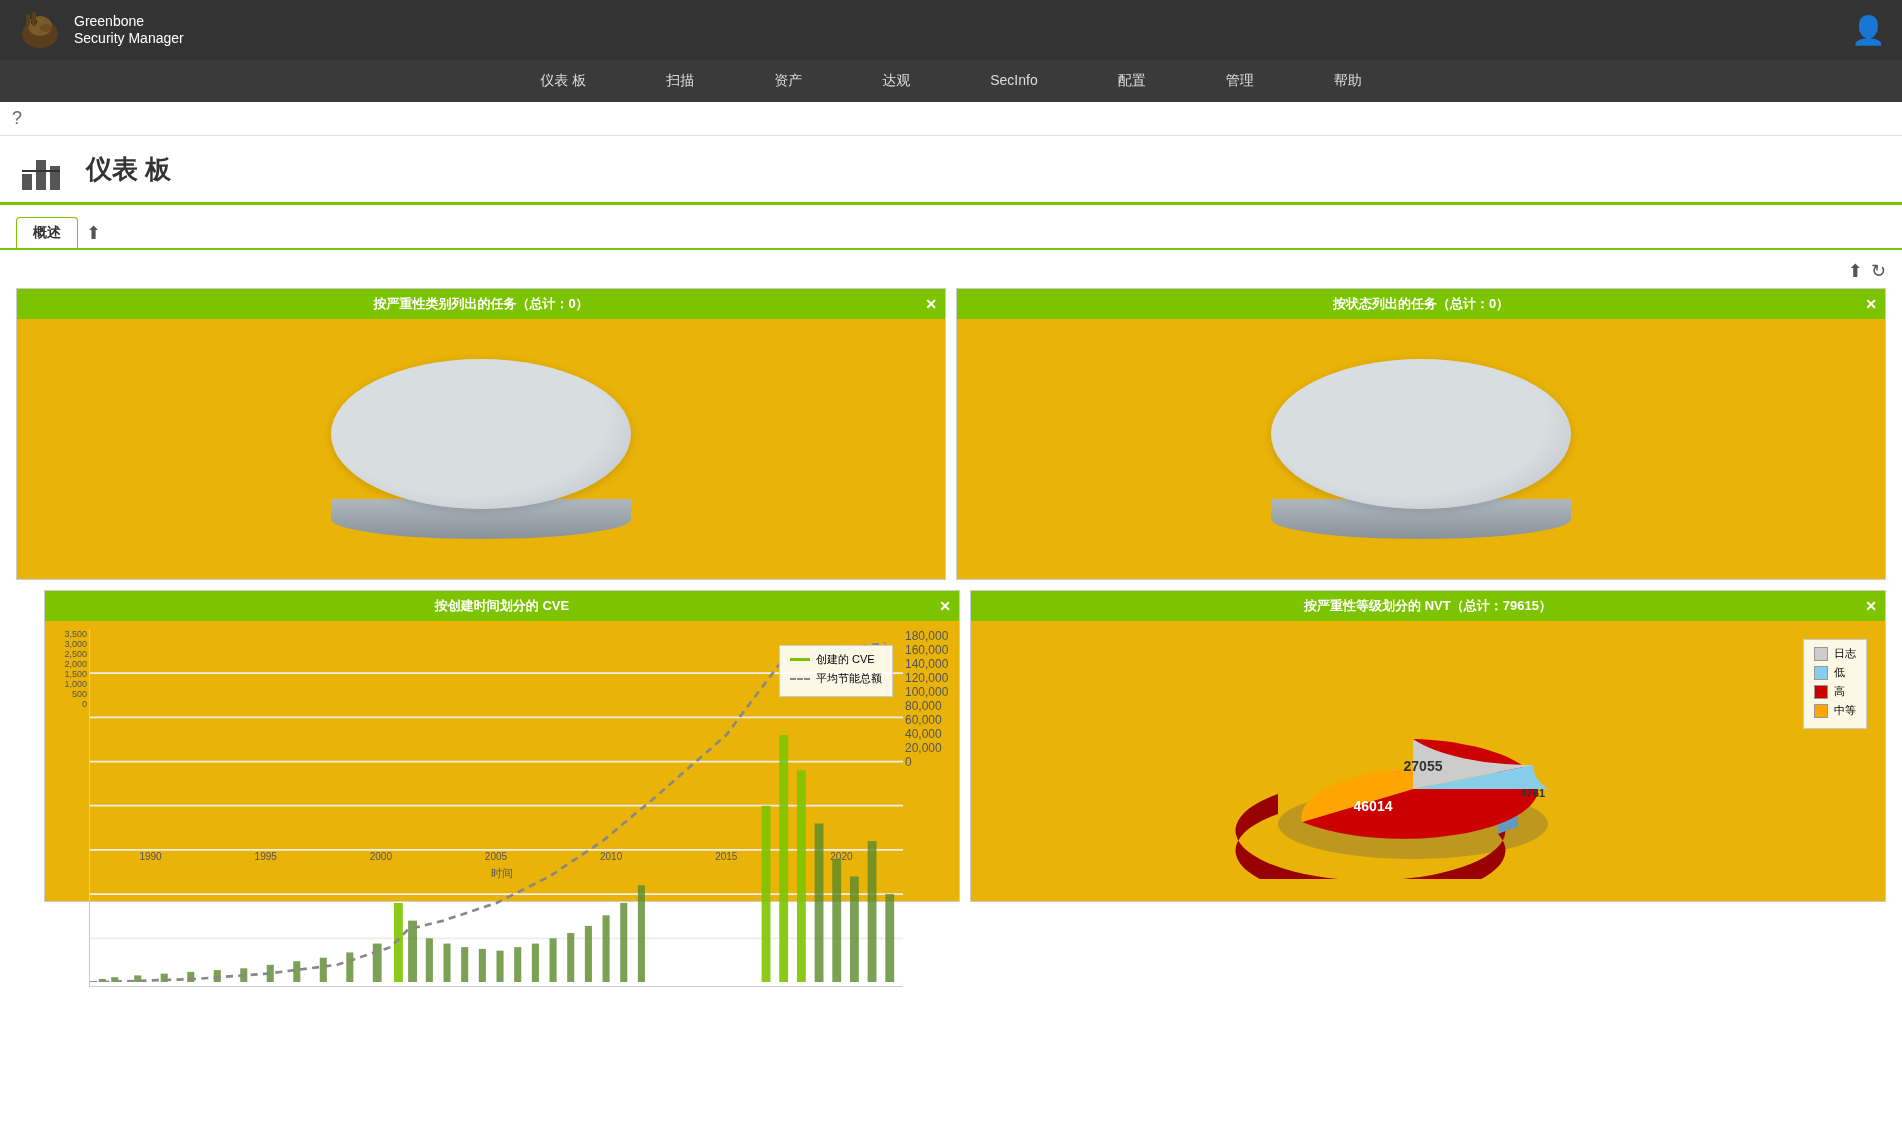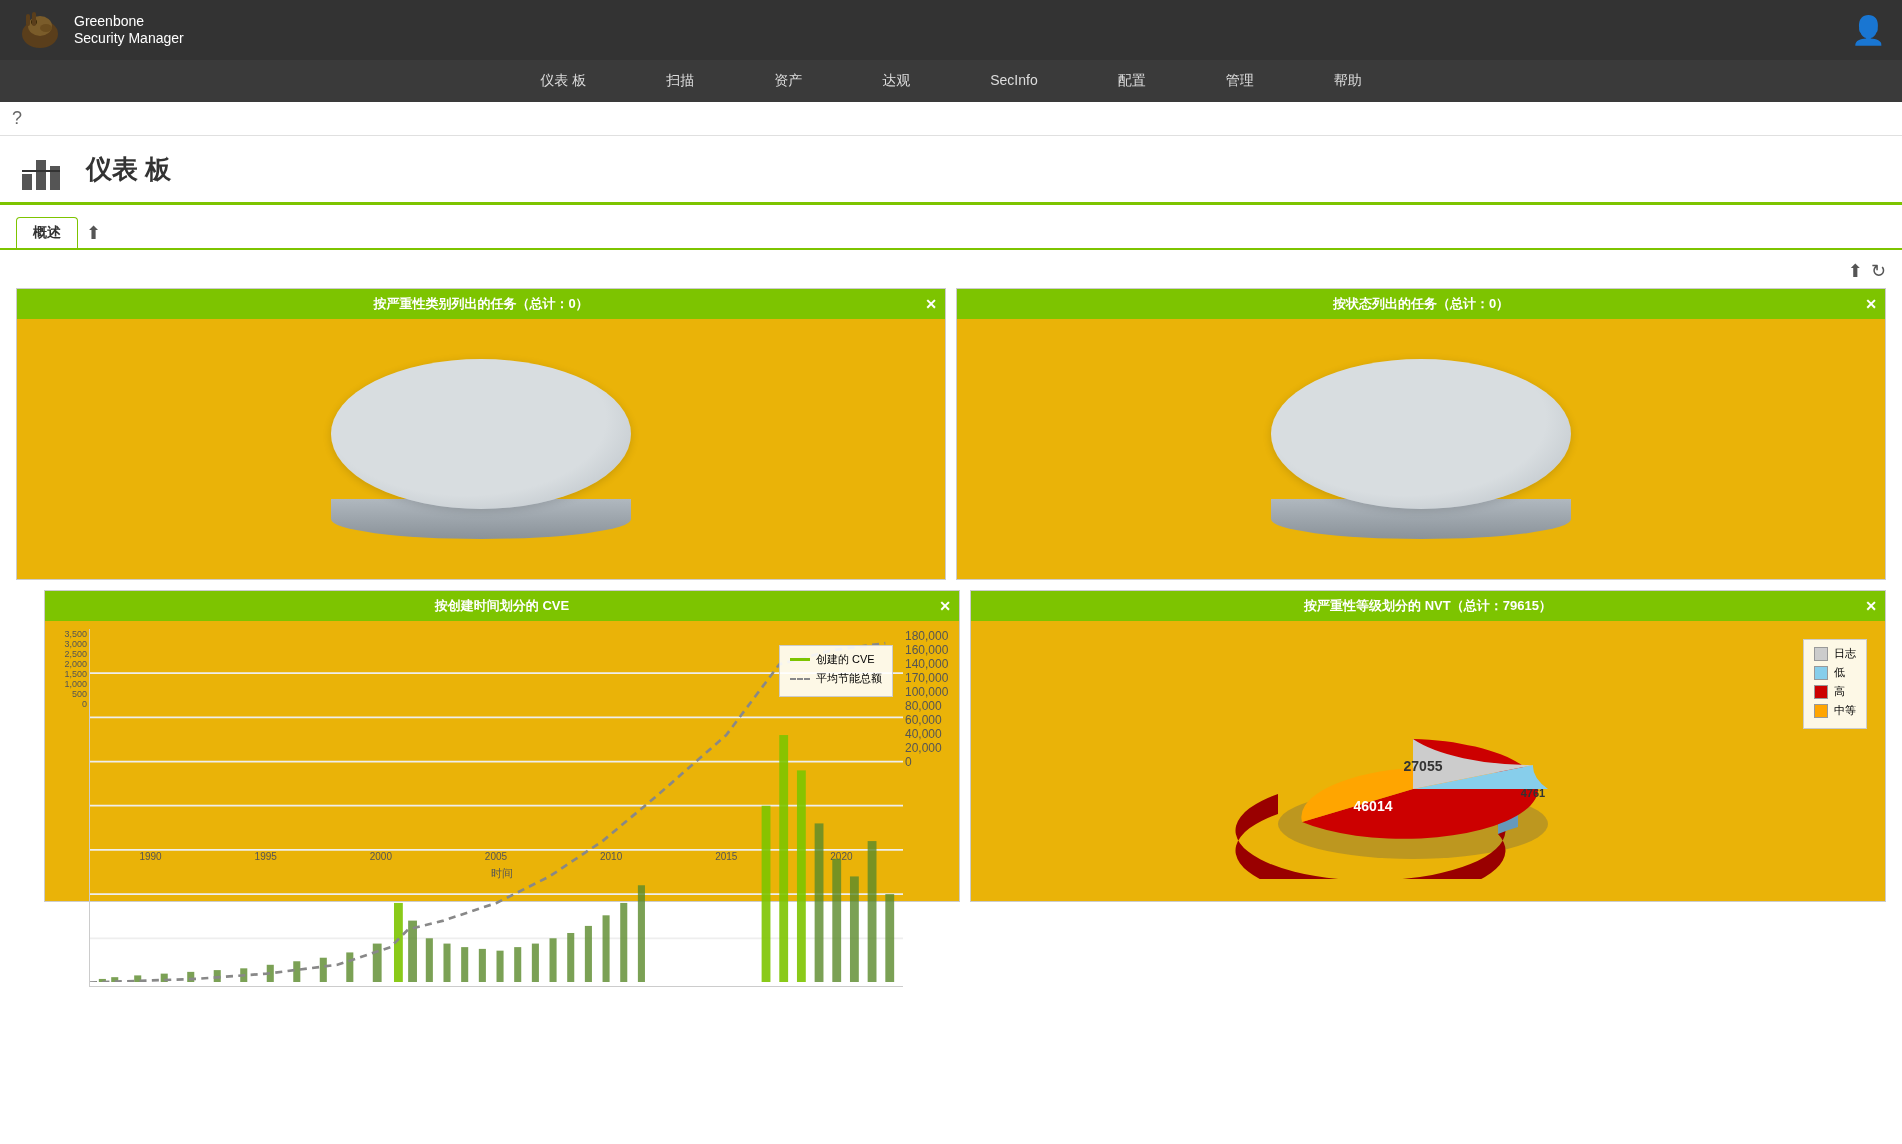--- a/index.html
+++ b/index.html
@@ -375,21 +375,21 @@
                   <div style="width:20px;height:0;border-top:2px dashed #888;"></div>
                   <span>平均节能总额</span>
                 </div>
               </div>
             </div>
 
             <div style="display:flex; flex-direction:column; justify-content:space-between; align-items:flex-start; font-size:12px; color:#555; padding-left:2px; min-width:48px;">
               <span>180,000</span>
               <span>160,000</span>
               <span>140,000</span>
-              <span>170,000</span>
+              <span>120,000</span>
               <span>100,000</span>
               <span>80,000</span>
               <span>60,000</span>
               <span>40,000</span>
               <span>20,000</span>
               <span>0</span>
             </div>
           </div>
 
           <div style="display:flex; justify-content:space-around; font-size:10px; color:#555; padding-left:40px; padding-right:52px; margin-top:2px;text-align:right;">

